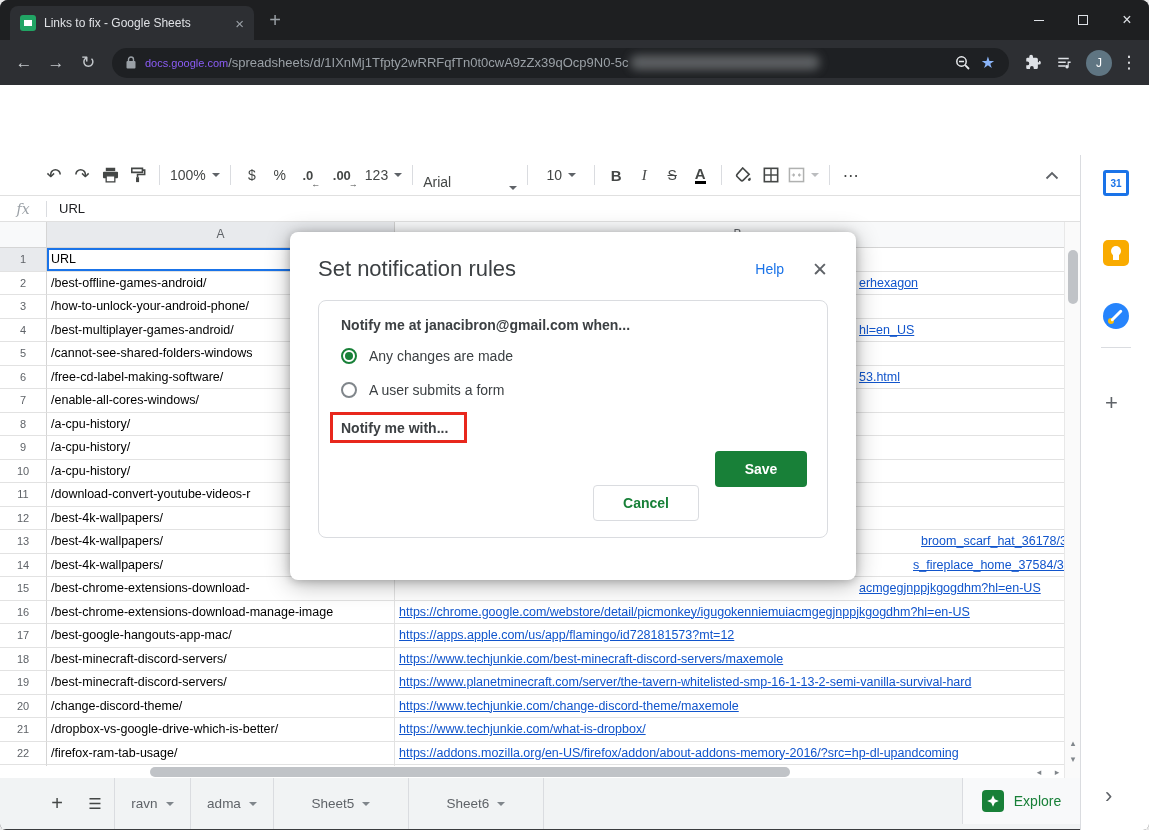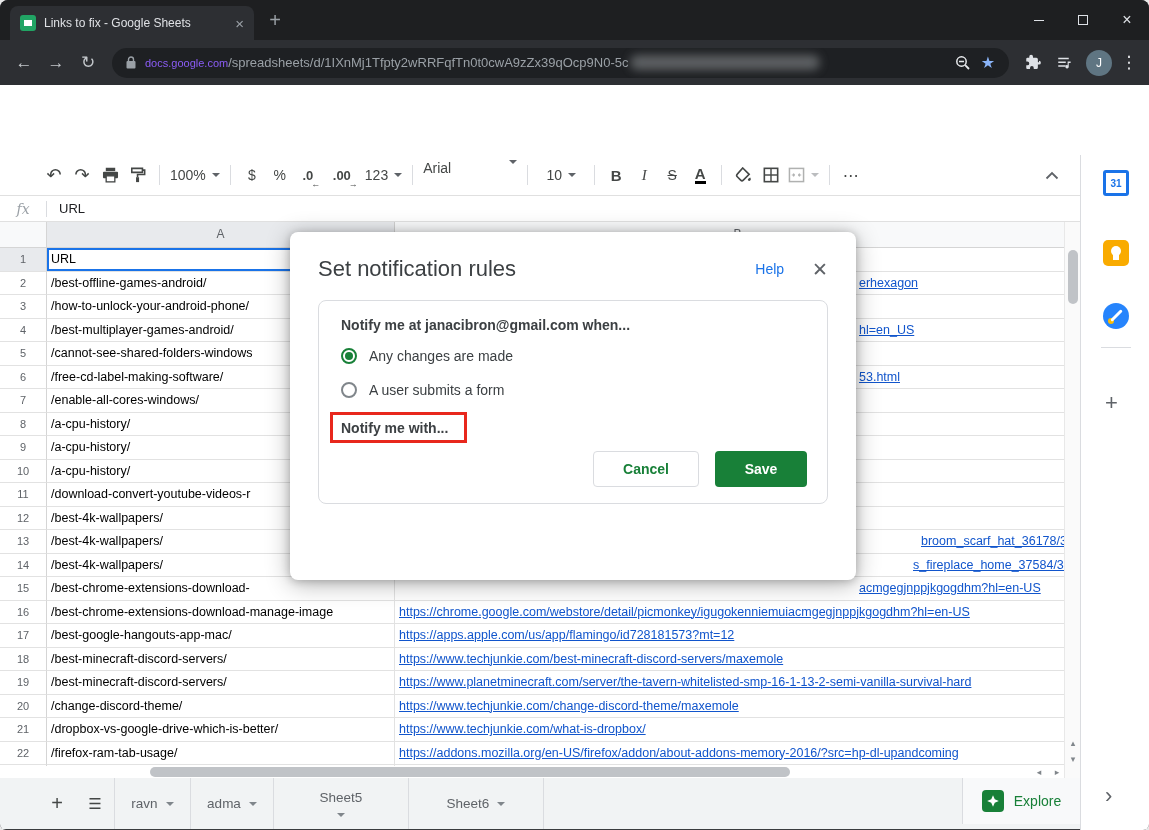--- a/index.html
+++ b/index.html
@@ -59,21 +59,21 @@
            color:#fff; font-size:14px; display:flex; align-items:center; justify-content:center; }
 
   
   .stoolbar { position:absolute; left:0; top:155px; width:1080px; height:41px; background:#fff;
            border-bottom:1px solid #e0e0e0; display:flex; align-items:center; padding-left:40px; color:#444746; }
   .tbtn { height:30px; min-width:28px; display:flex; align-items:center; justify-content:center; font-size:14px;
            color:#444746; padding:0 3px; border-radius:3px; position:relative; }
   .tsep { width:1px; height:20px; background:#dadce0; margin:0 7px; flex:none; }
   .caret { display:inline-block; width:0; height:0; border-left:4px solid transparent; border-right:4px solid transparent;
            border-top:4px solid #5f6368; margin-left:6px; }
-  .fontbox { width:100px; display:flex; align-items:flex-start;gap:32px; } .fontbox .fname { flex:1; font-size:14px; }
+  .fontbox { width:100px; display:flex; align-items:flex-end;gap:32px; } .fontbox .fname { flex:1; font-size:14px; }
   .fmt-b { font-weight:bold; font-size:15px; } .fmt-i { font-style:italic; font-family:"Liberation Serif",serif; font-size:15px; }
   .fmt-s { text-decoration:line-through; font-size:14px; }
   .fmt-a { font-weight:bold; font-size:15px; border-bottom:3px solid #000; line-height:15px; }
   .decfmt { position:relative; font-size:13px; font-weight:bold; }
   .decfmt .da { position:absolute; bottom:-6px; right:-7px; font-size:9px; font-weight:normal; }
   .disabled { opacity:.42; }
   .collapse { margin-left:auto; margin-right:14px; }
 
   
   .fbar { position:absolute; left:0; top:196px; width:1080px; height:26px; background:#fff; border-bottom:1px solid #e0e0e0;
@@ -149,21 +149,21 @@
   .dlg-label { font-size:14px; font-weight:bold; color:#3c4043; }
   .radio-row { display:flex; align-items:center; margin-top:12px; height:22px; }
   .radio { width:16px; height:16px; border:2px solid #80868b; border-radius:50%; position:relative; flex:none; }
   .radio.on { border-color:#188038; }
   .radio.on::after { content:""; position:absolute; left:2px; top:2px; width:8px; height:8px; border-radius:50%; background:#188038; }
   .radio-row .rlabel { margin-left:12px; font-size:14px; color:#3c4043; }
   .withwrap { display:inline-block; position:relative; margin-top:18px; }
   .redbox { position:absolute; left:-11px; top:-7px; width:137px; height:31px; border:3px solid #e8271d; pointer-events:none; }
   .dlg-btns { display:flex; justify-content:flex-end; gap:16px; margin-top:14px; }
   .btn-cancel { width:106px; height:36px; border:1px solid #dadce0; border-radius:4px; background:#fff; color:#188038;
-          font-size:14px; font-weight:bold; display:flex; align-items:center; justify-content:center; }
+          font-size:14px; font-weight:bold; display:flex; align-items:center; justify-content:center;margin-top:34px; }
   .btn-save { width:92px; height:36px; border-radius:4px; background:#188038; color:#fff; font-size:14px; font-weight:bold;
           display:flex; align-items:center; justify-content:center; }
 </style>
 </head>
 <body>
 
 <div class="window">
 
   <div class="tabstrip">
     <div class="btab">
@@ -510,21 +510,21 @@
     <div class="tb-all">☰</div>
     <div id="sheettabs" style="display:flex;">
         <div class="stab" style="width: 77px;">
           <span>ravn</span>
           <span class="caret"></span>
         </div>
         <div class="stab" style="width: 83px;">
           <span>adma</span>
           <span class="caret"></span>
         </div>
-        <div class="stab" style="width: 135px; flex-direction: column;">
+        <div class="stab" style="width: 135px;">
           <span>Sheet5</span>
           <span class="caret"></span>
         </div>
         <div class="stab" style="width: 135px; justify-content: center;">
           <span>Sheet6</span>
           <span class="caret"></span>
         </div>
       </div>
     <div class="explore">
       <span class="xicon">

